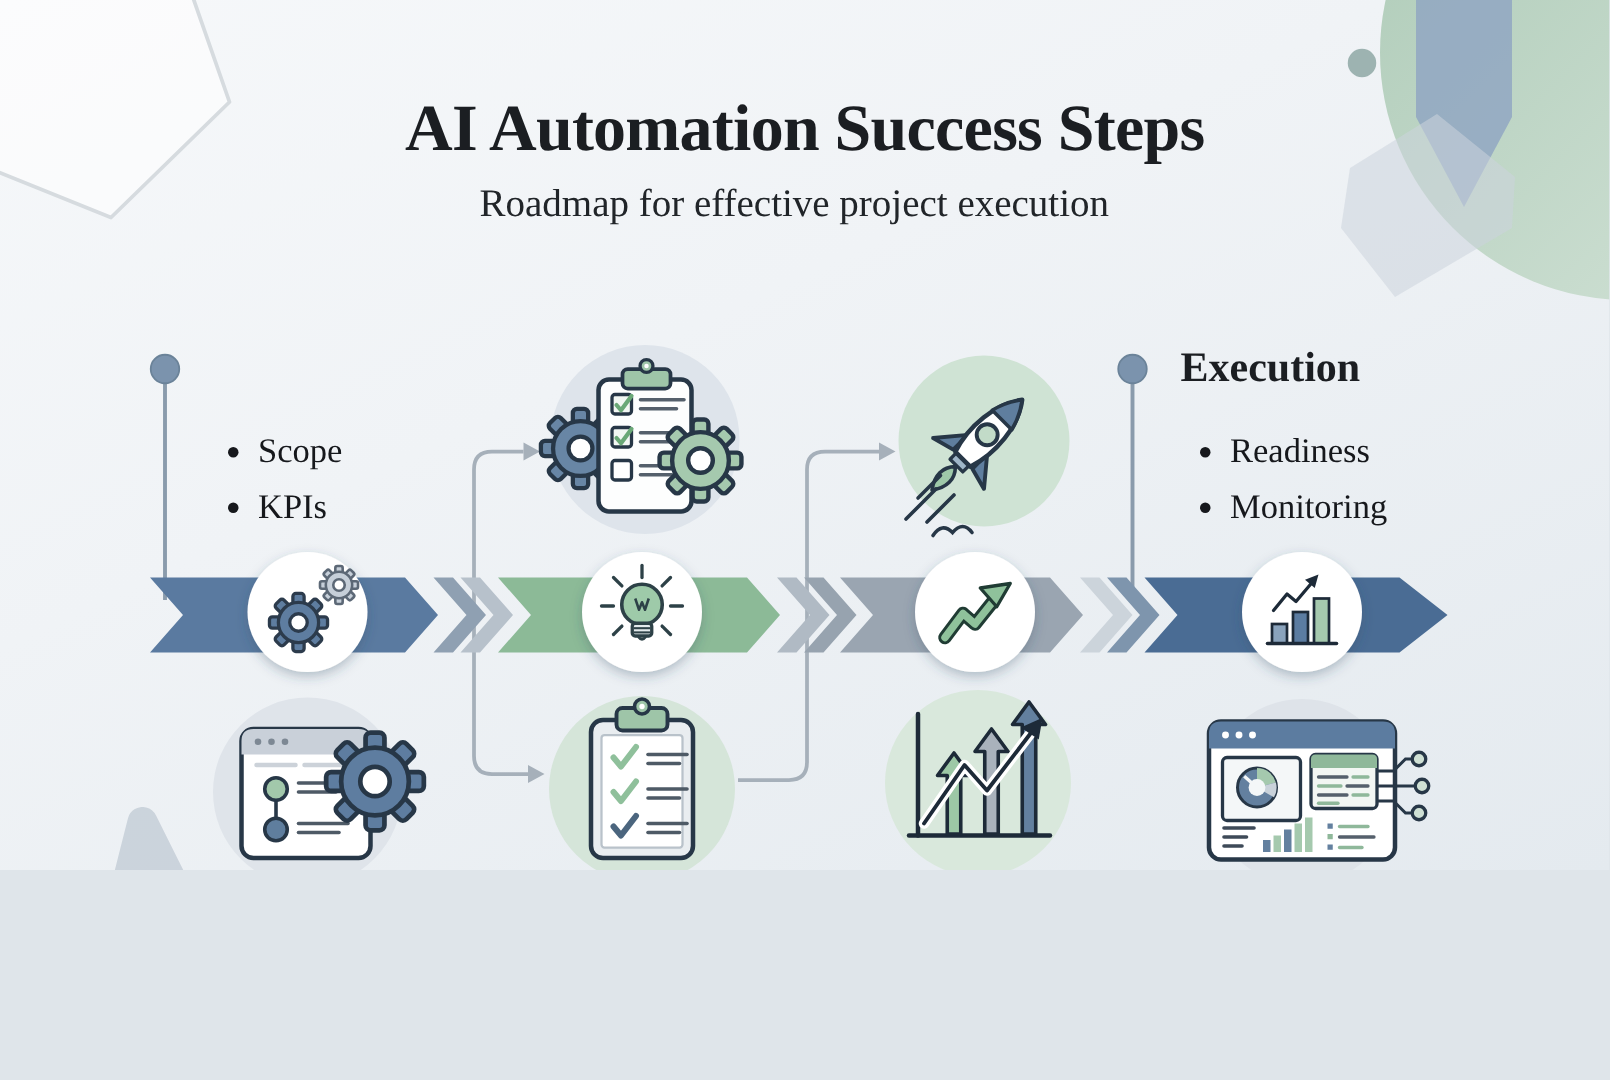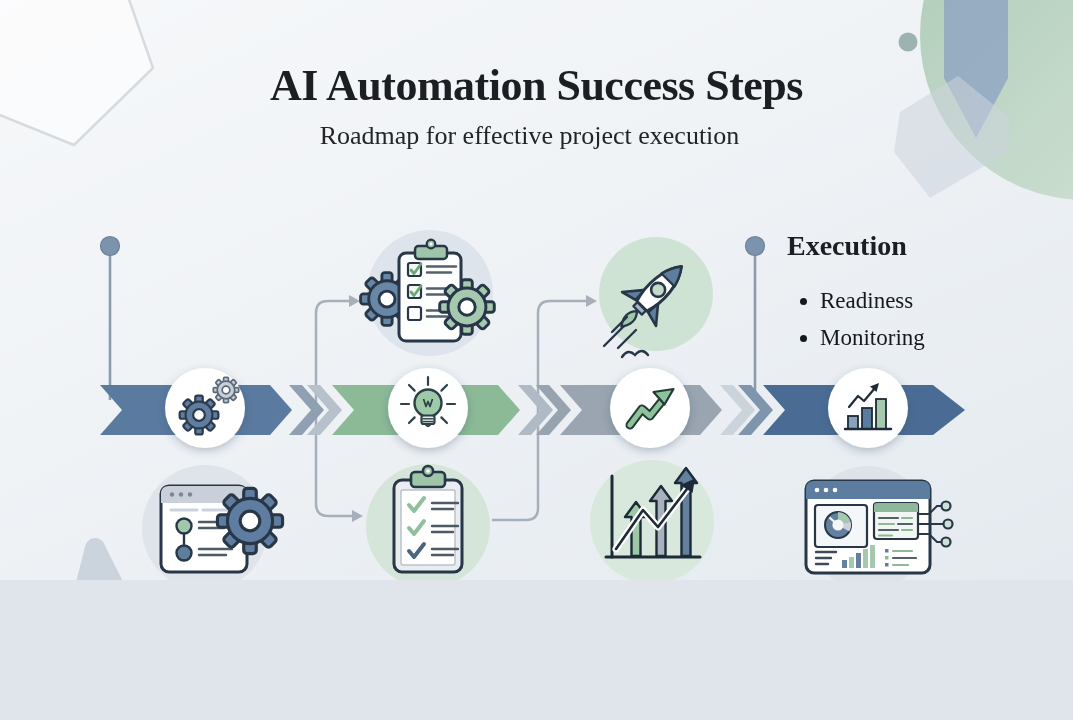--- a/index.html
+++ b/index.html
@@ -326,19 +326,23 @@
         <line x1="845" y1="429" x2="891" y2="429" stroke="#1d2a38" stroke-width="2.4" stroke-linecap="round"></line>
         <polyline points="849,407 858,396 864,401 875,388" fill="none" stroke="#1d2a38" stroke-width="2.2" stroke-linecap="round" stroke-linejoin="round"></polyline>
         <polygon points="879,383 876.5,392 870,386.5" fill="#1d2a38"></polygon>
       </g>
     </g>
   </svg>
 
   <div class="title">AI Automation Success Steps</div>
   <div class="subtitle">Roadmap for effective project execution</div>
 
+  <ul class="bullets readiness">
+    <li>Scope</li>
+    <li>KPIs</li>
+  </ul>
 
   <div class="milestone-label execution">Execution</div>
   <ul class="bullets execution">
     <li>Readiness</li>
     <li>Monitoring</li>
   </ul>
 </div>
 
 </body></html>

